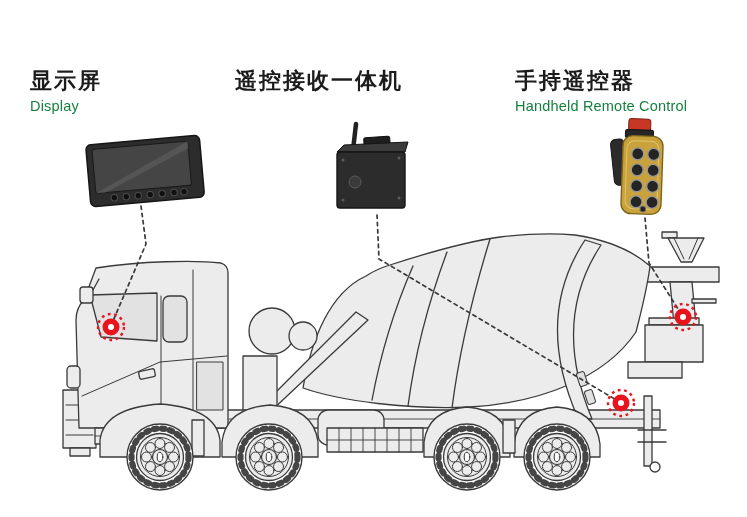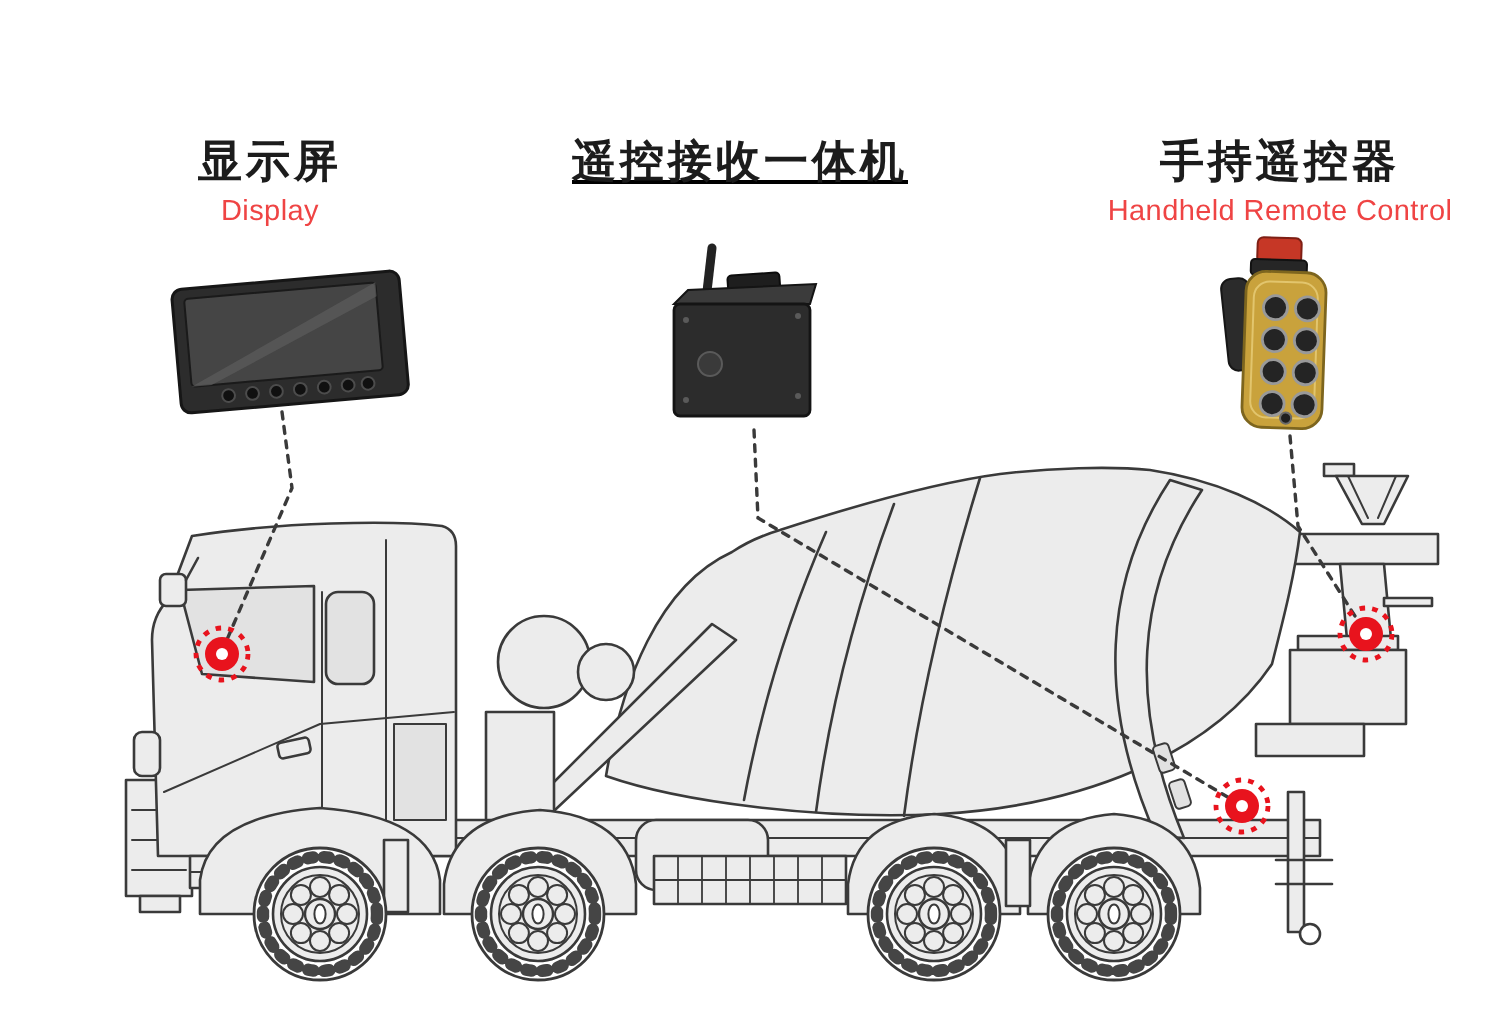--- a/index.html
+++ b/index.html
@@ -1,24 +1,24 @@
 <!DOCTYPE html>
 <html><head>
 <meta charset="utf-8">
 <style>
   html,body{margin:0;padding:0;background:#fff;}
   .canvas{
     position:relative;width:747px;height:517px;background:#ffffff;
     overflow:hidden;font-family:"Liberation Sans",sans-serif;
   }
-  .label{position:absolute;text-align:center;}
+  .label{position:absolute;}
   .label .cn{font-size:22px;font-weight:bold;color:#1c1c1c;letter-spacing:2px;line-height:26px;}
-  .label .en{font-size:14.5px;color:#ef4444;line-height:18px;margin-top:3px;letter-spacing:0.2px;}
+  .label .en{font-size:14.5px;color:#15803d;line-height:18px;margin-top:3px;letter-spacing:0.2px;}
   #label-display{left:30px;top:68px;width:210px;}
-  #label-receiver{left:235px;top:68px;width:270px;text-decoration:underline;}
+  #label-receiver{left:235px;top:68px;width:270px;}
   #label-remote{left:515px;top:68px;width:250px;}
   .diagram-svg{position:absolute;left:0;top:0;}
 </style>
 </head>
 <body>
 
 <div class="canvas">
 
   <div class="label" id="label-display">
     <div class="cn">显示屏</div>

